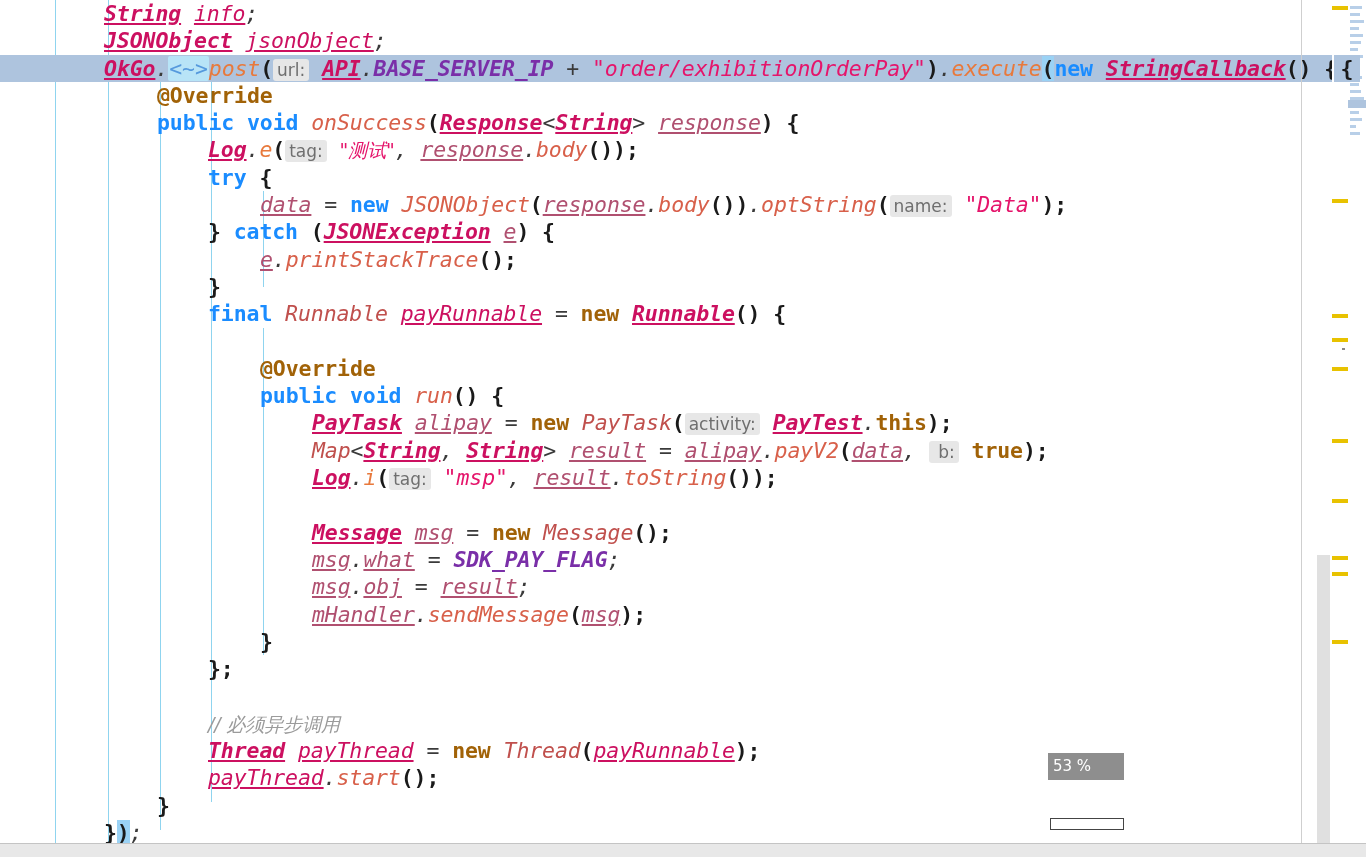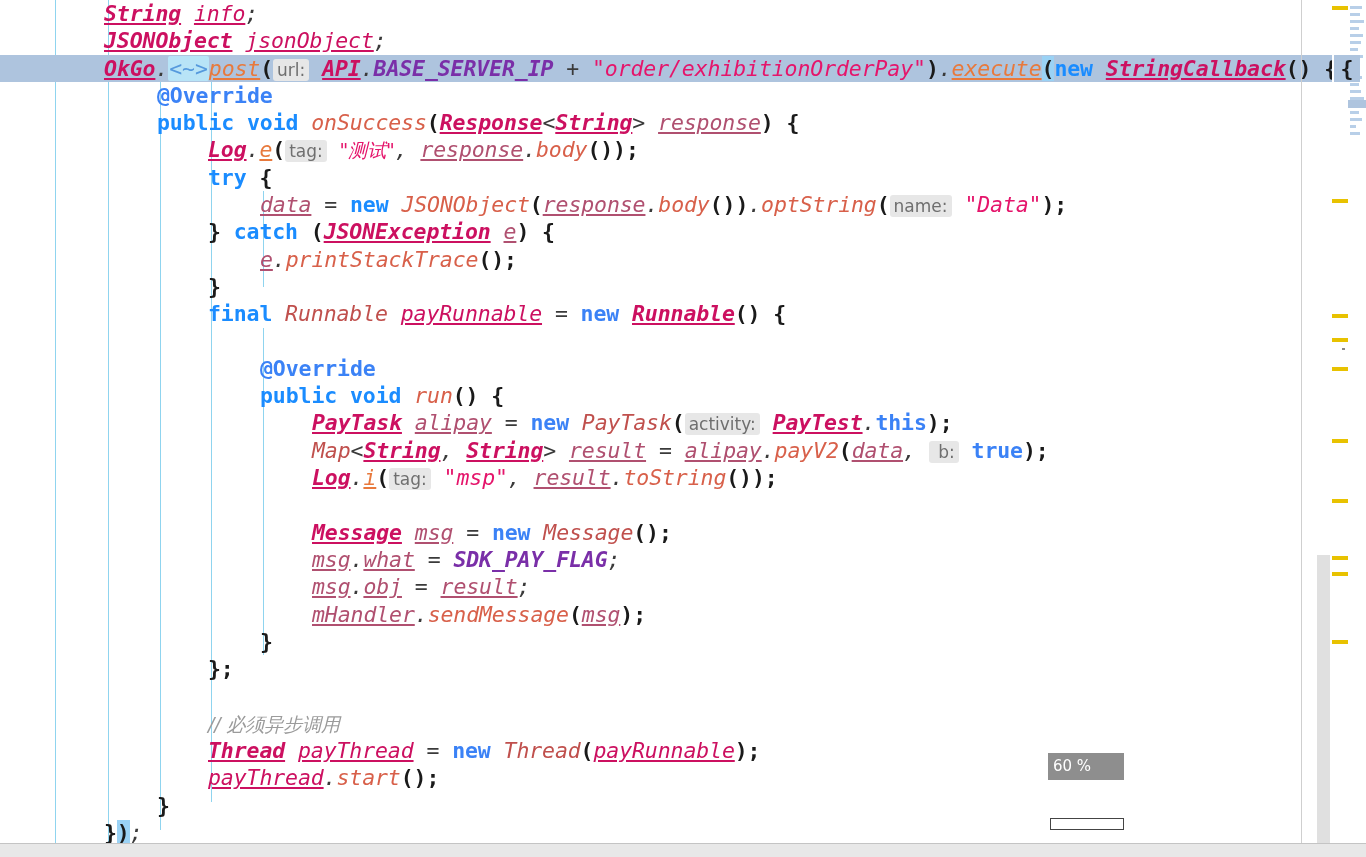--- a/index.html
+++ b/index.html
@@ -59,26 +59,26 @@
 
   .line {
     height: 27.3px;
     position: relative;
     padding-left: 0;
   }
 
   
   .t-plain   { color: #3a3a3a; }
   .t-kw      { color: #1a8cff; font-weight: bold; font-style: normal; }
-  .t-kw2     { color: #3b82f6; font-weight: bold; font-style: normal; }
+  .t-kw2     { color: #a16207; font-weight: bold; font-style: normal; }
   .t-class   { color: #cc1060; font-weight: bold; text-decoration: underline; }
   .t-classpl { color: #c0504d; font-weight: normal; }
   .t-field   { color: #cc1060; text-decoration: underline; }
   .t-local   { color: #b05070; text-decoration: underline; }
-  .t-method  { color: #e8793c; text-decoration: underline; }
+  .t-method  { color: #e8793c; }
   .t-method2 { color: #d8604a; }
   .t-string  { color: #e5156b; }
   .t-const   { color: #7a2fa8; font-weight: bold; }
   .t-comment { color: #9b9b9b; text-align: right; }
   .t-op      { color: #3a3a3a; font-style: normal; }
   .t-punct   { color: #1a1a1a; font-weight: bold; font-style: normal; }
   .t-brace-match {
     color: #1a1a1a;
     font-weight: bold;
     font-style: normal;
@@ -283,21 +283,21 @@
       <div class="mini-row" style="top: 76px; width: 12px;"></div>
       <div class="mini-row" style="top: 83px; width: 9px;"></div>
       <div class="mini-row" style="top: 90px; width: 11px;"></div>
       <div class="mini-row" style="top: 97px; width: 14px;"></div>
       <div class="mini-row" style="top: 111px; width: 9px;"></div>
       <div class="mini-row" style="top: 118px; width: 12px;"></div>
       <div class="mini-row" style="top: 125px; width: 6px;"></div>
       <div class="mini-row" style="top: 132px; width: 10px;"></div>
     </div>
 
-  <div id="zoom-badge">60 %</div>
+  <div id="zoom-badge">53 %</div>
 
   <div id="progress-bar">
     <div id="progress-fill" style="width: 0%;"></div>
   </div>
 
   <div id="bottom-bar"></div>
 <div style="position: absolute; left: 1334px; top: 54.6px; width: 26px; height: 27.3px; line-height: 27.3px; background: rgb(174, 196, 222); color: rgb(26, 26, 26); font-weight: bold; font-size: 21.5px; font-family: &quot;DejaVu Sans Mono&quot;, &quot;Liberation Mono&quot;, monospace; text-align: center; z-index: 5;">{</div>
   </div>
 
 </body></html>

